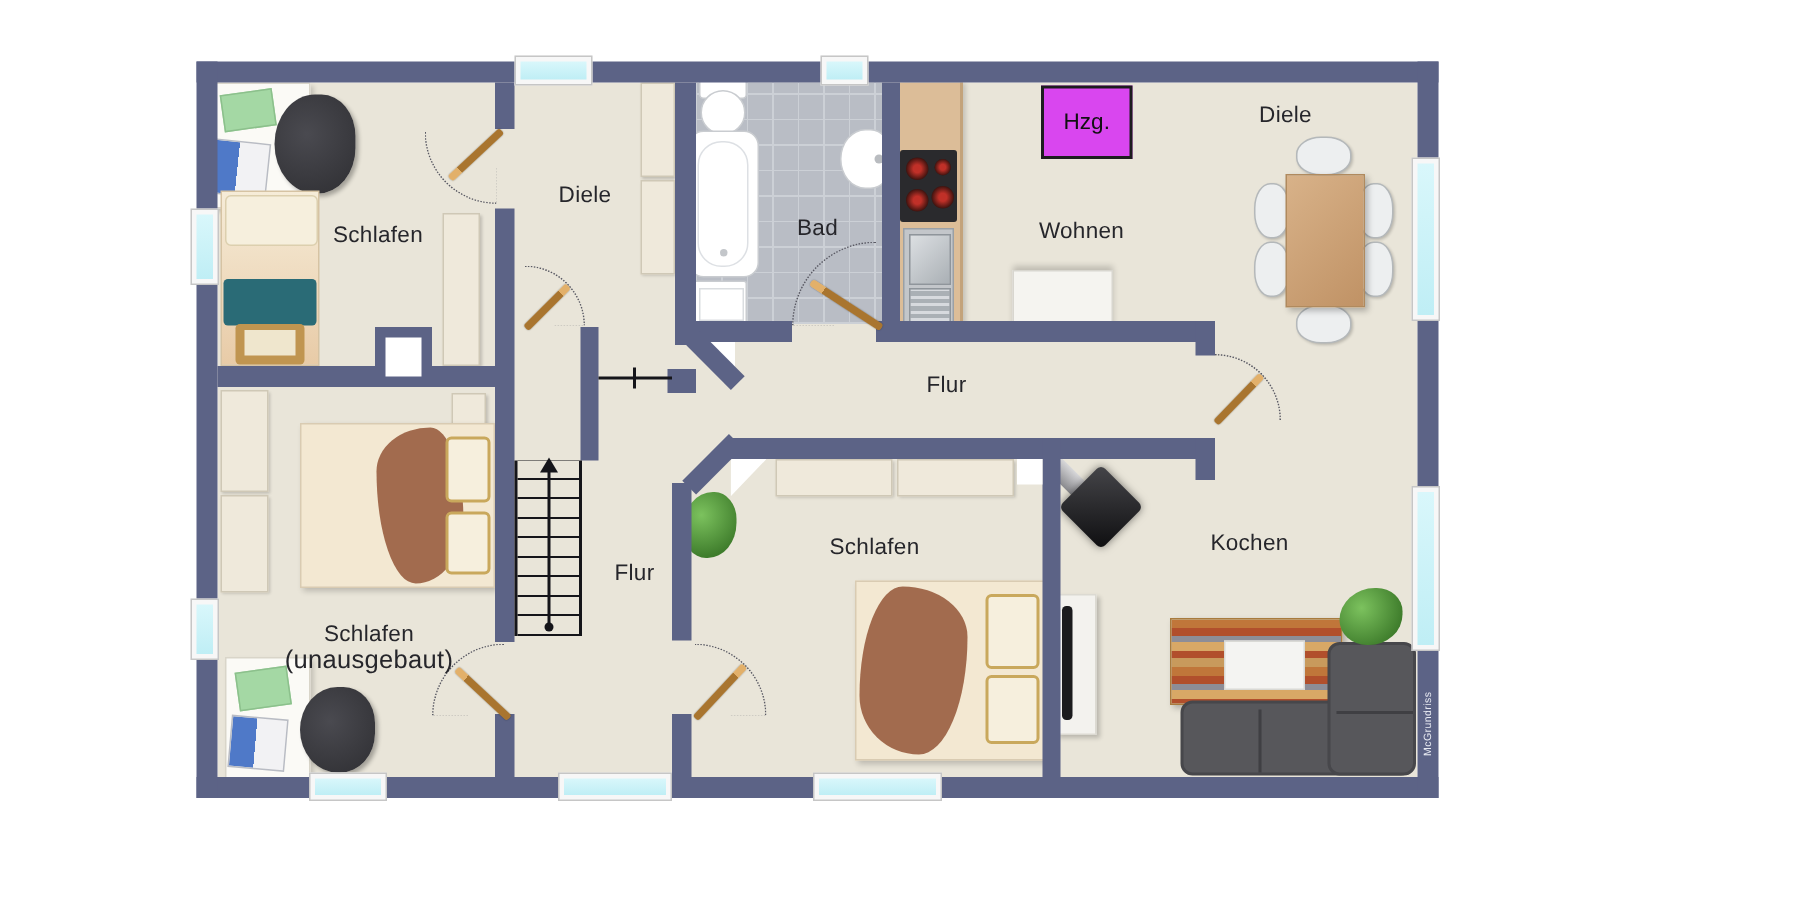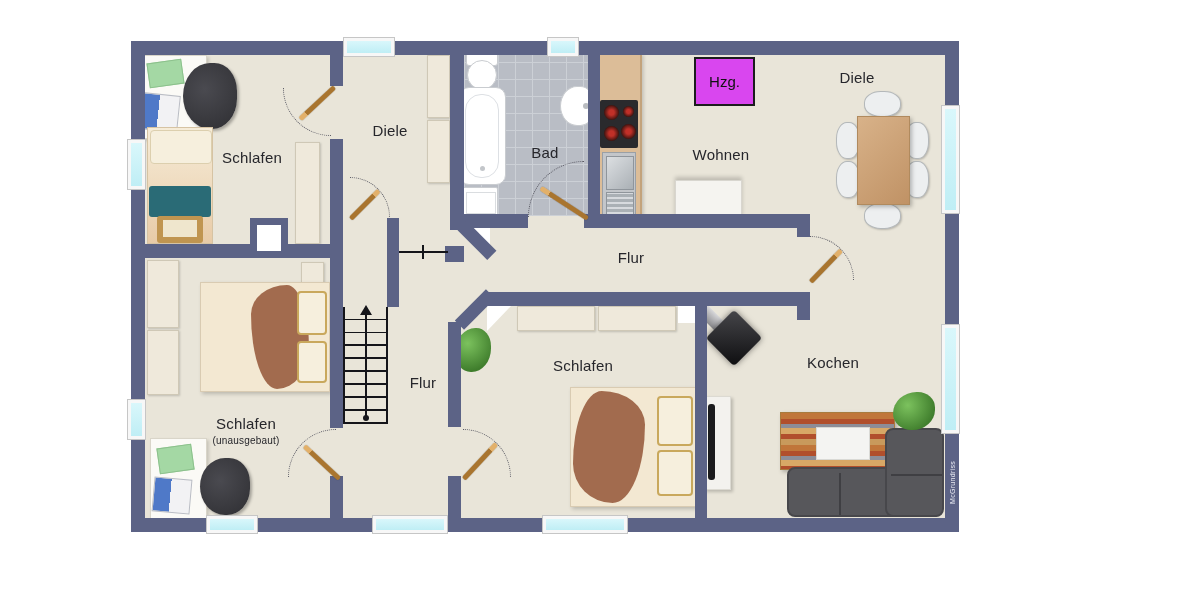--- a/index.html
+++ b/index.html
@@ -9,21 +9,21 @@
     --sofa:#57575b; --tablewood:#cfa273; --counter:#dcbd98; --dark:#2a2a2d; --steel:#c3c6ca;
   }
   html,body{margin:0;padding:0;background:#fff;}
   .stage{position:relative;width:1200px;height:600px;background:var(--outside);overflow:hidden;
          font-family:"Liberation Sans", sans-serif;}
   .abs{position:absolute;}
   .floor{background:var(--floor);}
   .w{position:absolute;background:var(--wall);}
   .lbl{position:absolute;transform:translate(-50%,-50%);font-size:15px;font-weight:500;
        color:var(--text);white-space:nowrap;letter-spacing:.2px;}
-  .sublbl{font-size:10px;font-weight:400;}
+  .sublbl{font-size:17px;font-weight:400;}
   .tiles{background-color:var(--tile);
     background-image:repeating-linear-gradient(0deg,var(--grout) 0 1px,transparent 1px 17px),
                      repeating-linear-gradient(90deg,var(--grout) 0 1px,transparent 1px 17px);}
   .win{position:absolute;background:var(--frame);border:1px solid #c6c6c6;box-sizing:border-box;}
   .win i{position:absolute;inset:3px;background:linear-gradient(180deg,var(--glass1),var(--glass2));}
   .cab{position:absolute;background:var(--cream);border:1px solid var(--cream-b);
        box-shadow:1px 1px 2px rgba(0,0,0,.18);box-sizing:border-box;}
   .leaf{position:absolute;height:5px;border-radius:2px;transform-origin:2px 2.5px;
         background:linear-gradient(90deg,var(--door) 0 82%,#e2b06a 82%);box-shadow:0 0 1px rgba(0,0,0,.45);}
   .arc{position:absolute;border:0 dotted #5a5a64;box-sizing:border-box;}

